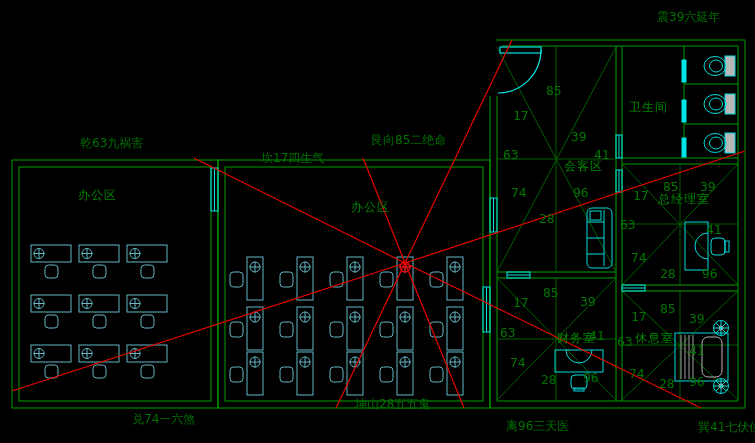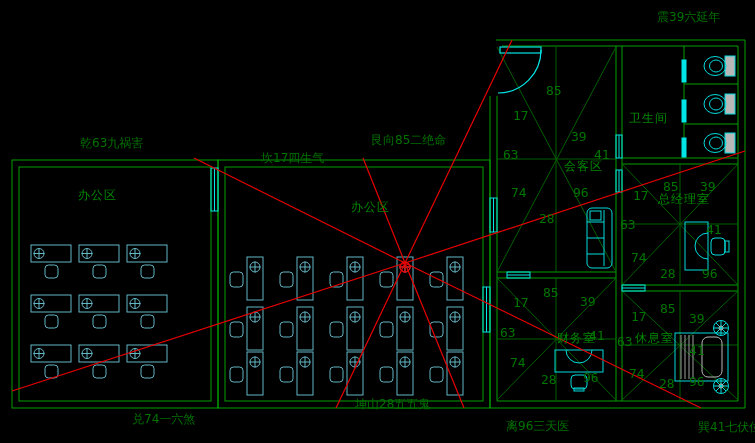--- a/index.html
+++ b/index.html
@@ -209,21 +209,21 @@
   <span class="lbl t-compass" style="left:261px;top:152px">坎17四生气</span>
   <span class="lbl t-compass" style="left:371px;top:134px">艮向85二绝命</span>
   <span class="lbl t-compass" style="left:657px;top:11px">震39六延年</span>
   <span class="lbl t-compass" style="left:132px;top:413px">兑74一六煞</span>
   <span class="lbl t-compass" style="left:355px;top:398px">坤山28五五鬼</span>
   <span class="lbl t-compass" style="left:506px;top:420px">离96三天医</span>
   <span class="lbl t-compass" style="left:698px;top:421px">巽41七伏位</span>
 
   <span class="lbl t-room" style="left:78px;top:189px">办公区</span>
   <span class="lbl t-room" style="left:351px;top:201px">办公区</span>
-  <span class="lbl t-room" style="left:629px;top:112px">卫生间</span>
+  <span class="lbl t-room" style="left:629px;top:101px">卫生间</span>
   <span class="lbl t-room" style="left:564px;top:160px">会客区</span>
   <span class="lbl t-room" style="left:658px;top:193px">总经理室</span>
   <span class="lbl t-room" style="left:557px;top:332px">财务室</span>
   <span class="lbl t-room" style="left:635px;top:332px">休息室</span>
 
   <span class="lbl t-num" style="left:546px;top:84px">85</span>
   <span class="lbl t-num" style="left:571px;top:130px">39</span>
   <span class="lbl t-num" style="left:594px;top:148px">41</span>
   <span class="lbl t-num" style="left:573px;top:186px">96</span>
   <span class="lbl t-num" style="left:539px;top:212px">28</span>

